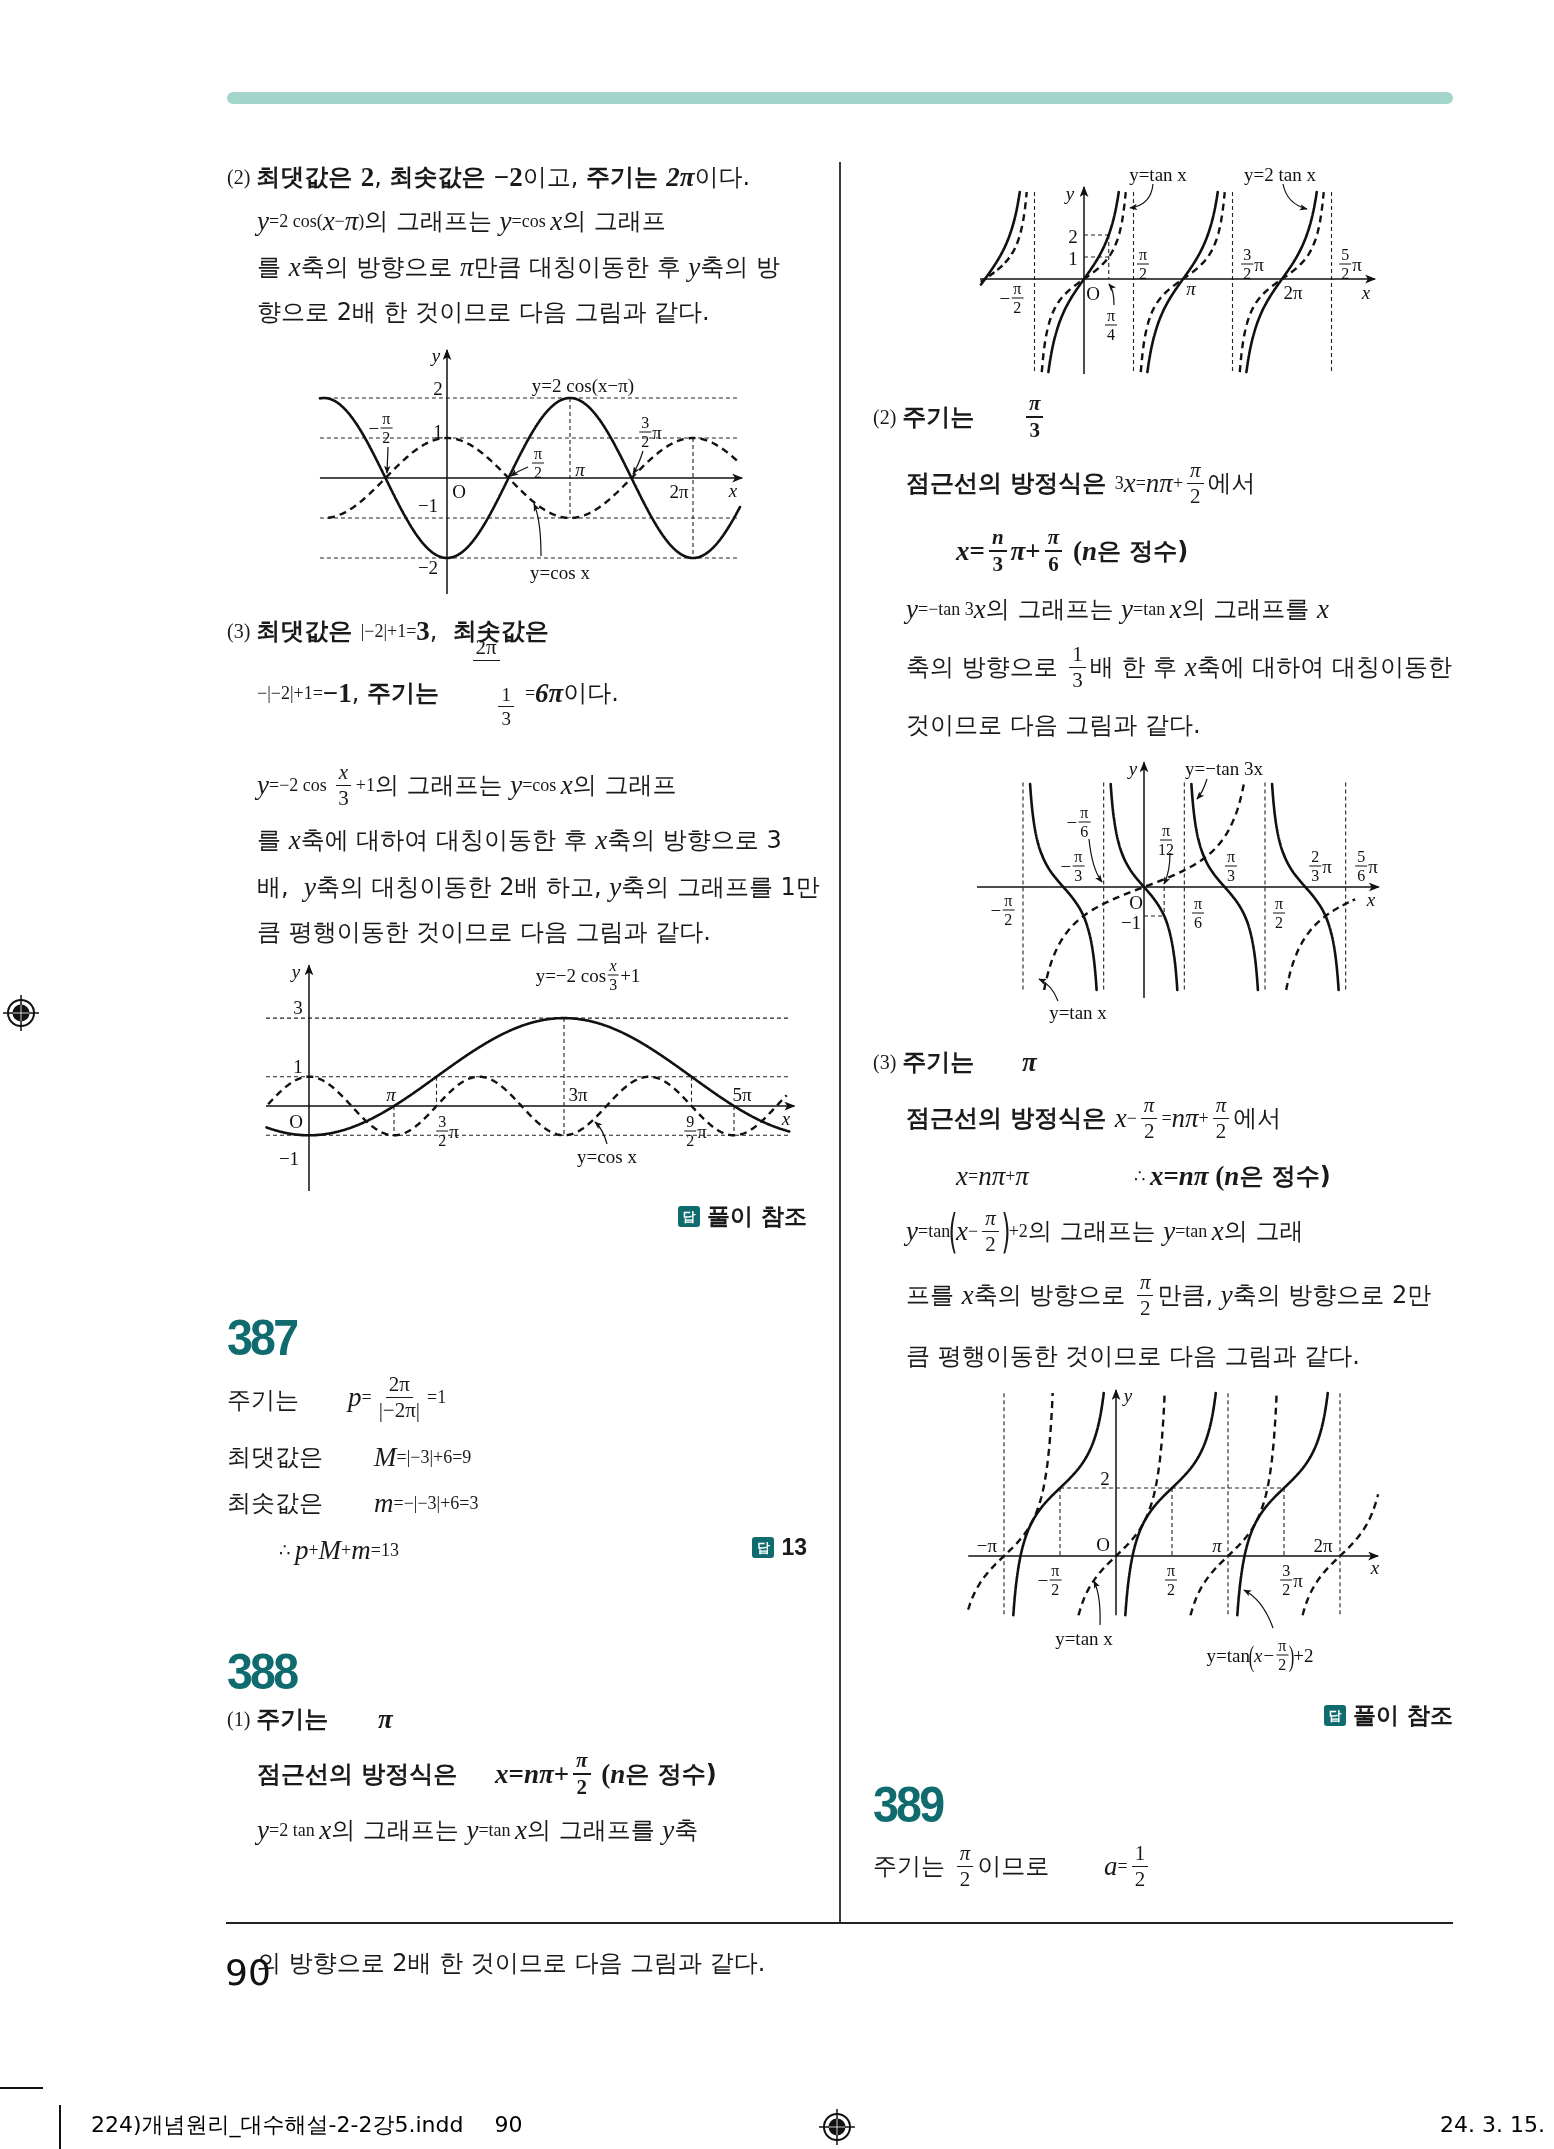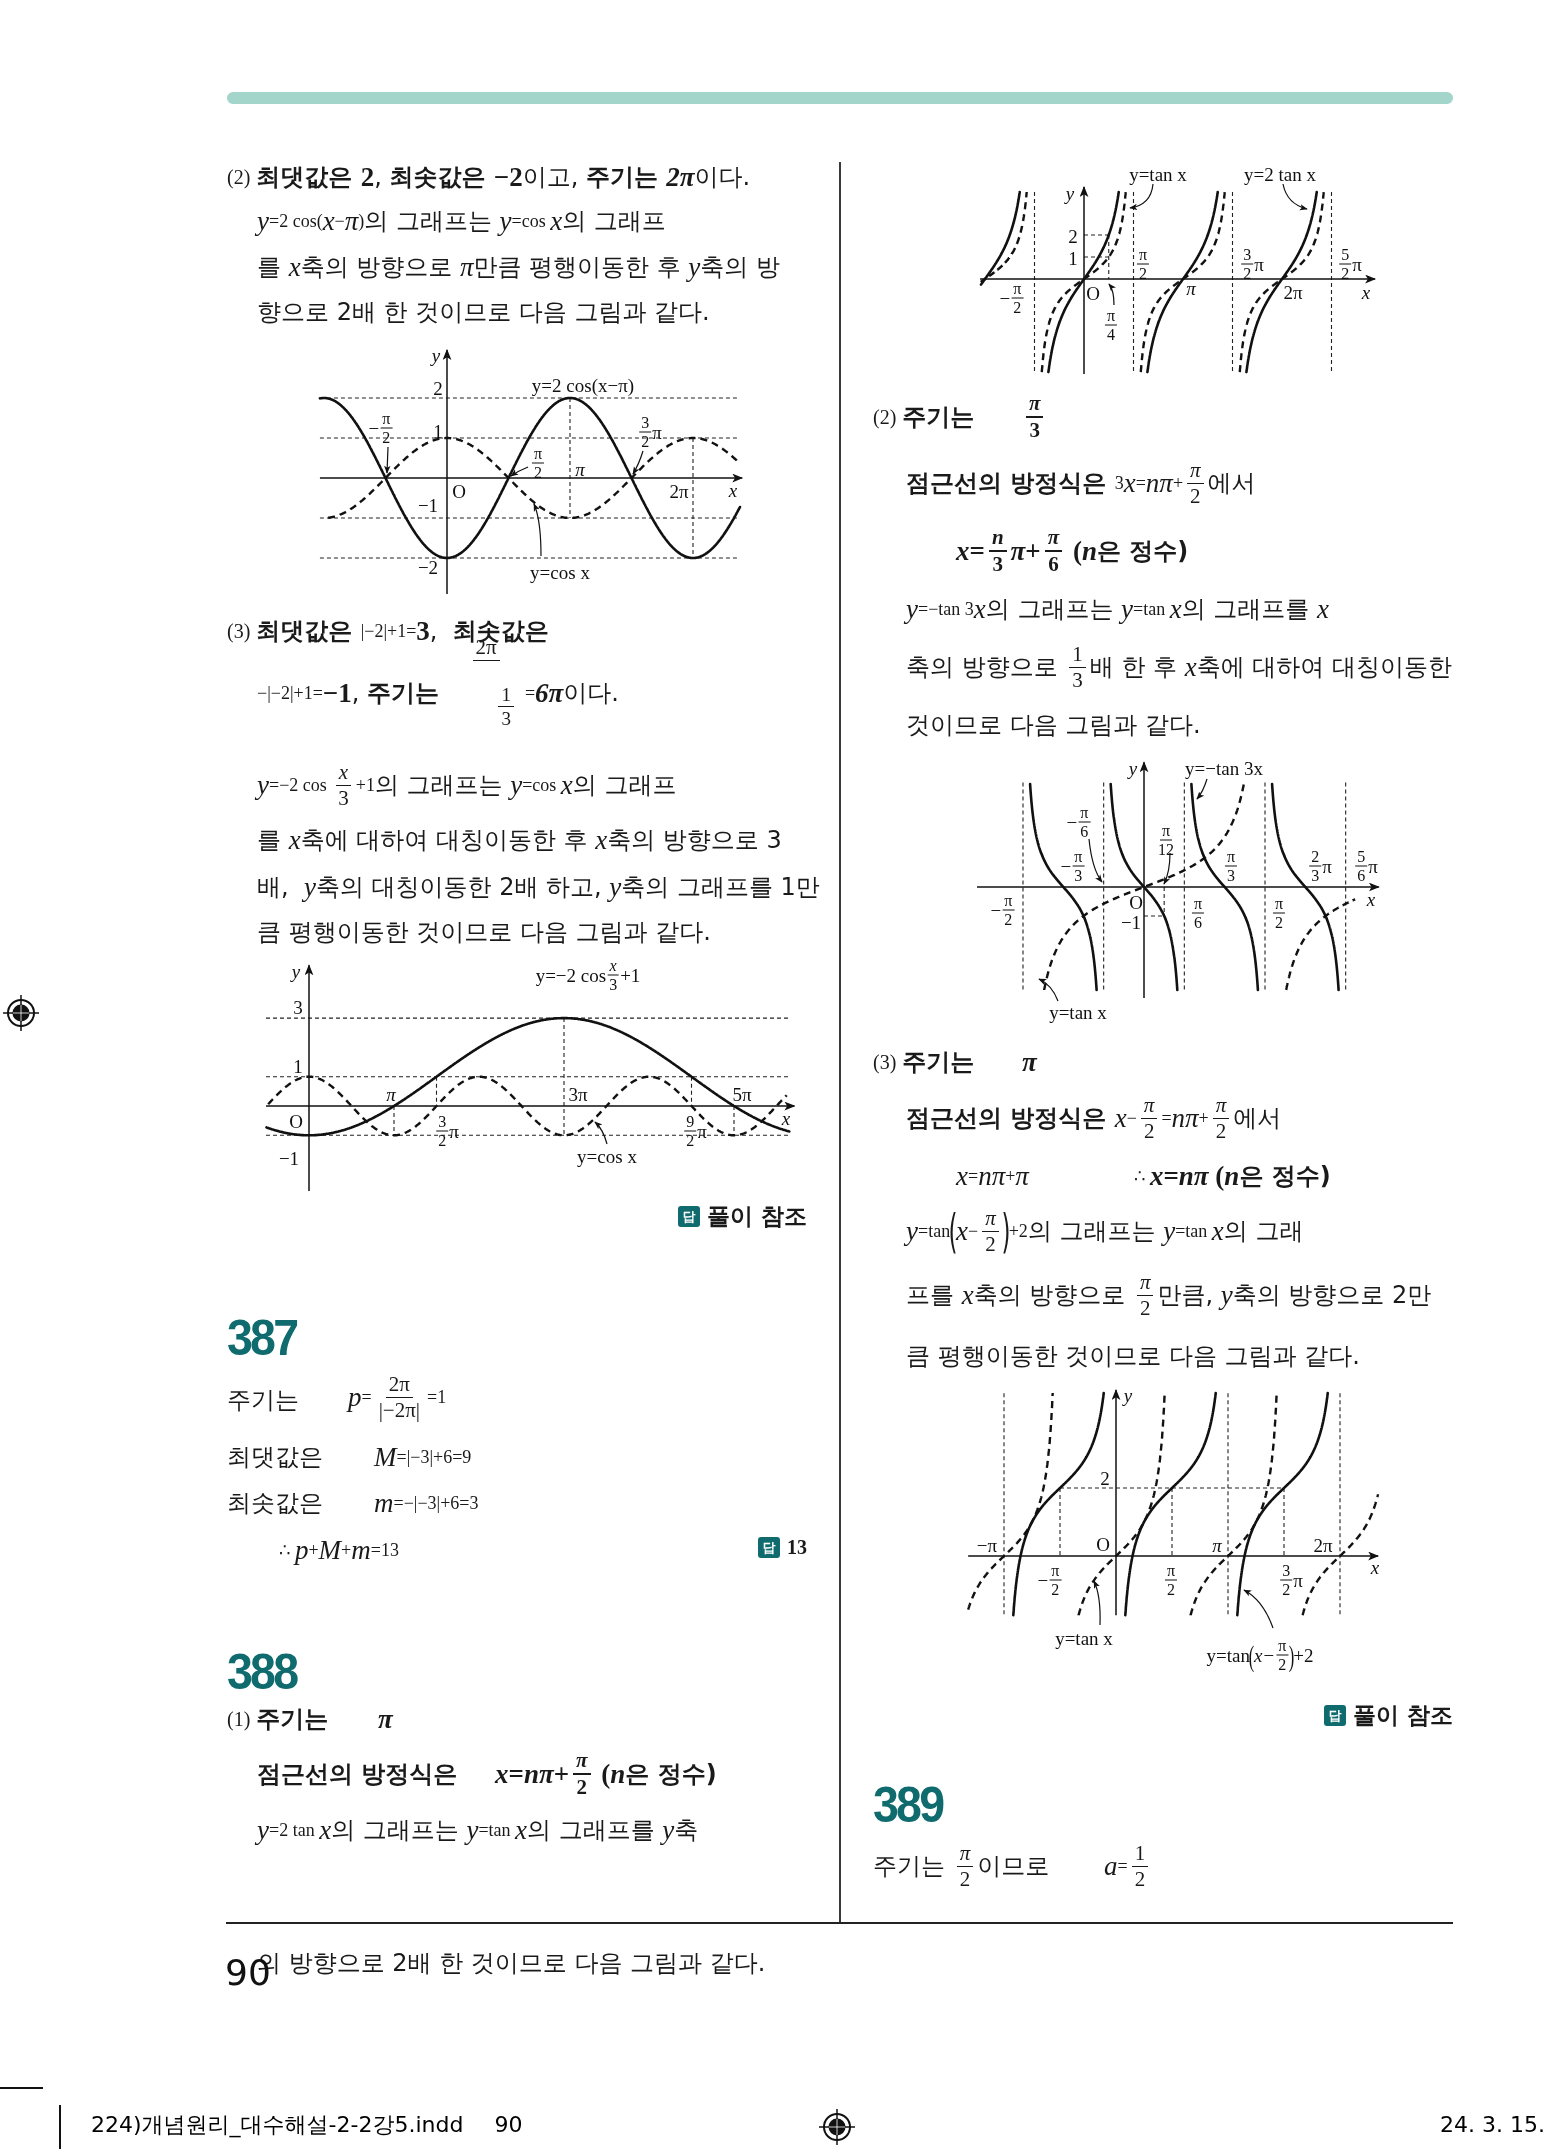--- a/index.html
+++ b/index.html
@@ -24,21 +24,21 @@
 .fr>.d{padding:2px 3px 0;text-align:center;}
 .fr span{font-size:21px;}
 .fr .fr span{font-size:19px;}
 .frb>.n{border-bottom-width:2.2px;}
 .frb span{font-weight:bold;}
 .bigp{font-family:"DejaVu Sans",sans-serif;font-size:46px;font-weight:normal;display:inline-block;line-height:1;transform:scaleX(.5);margin:0 -6px;}
 .pnum{position:absolute;height:48px;line-height:48px;font-family:"Liberation Sans",sans-serif;font-weight:bold;font-size:50px;letter-spacing:-3px;color:var(--accent);transform:scaleX(.93);transform-origin:left center;}
 .ans{position:absolute;height:30px;display:flex;align-items:center;white-space:nowrap;}
 .badge{display:inline-block;width:22px;height:21px;border-radius:3px;background:var(--accent);color:#fff;font-size:13px;line-height:21px;text-align:center;font-weight:bold;margin-right:7px;font-family:"DejaVu Sans",sans-serif;}
 .ans-text{font-size:23px;font-weight:bold;font-family:"DejaVu Sans",sans-serif;}
-.ans-num{font-size:20px;font-weight:bold;font-family:Liberation Serif, serif;}
+.ans-num{font-size:23px;font-weight:bold;font-family:Liberation Sans, sans-serif;}
 .gl{position:absolute;transform:translate(-50%,-50%);font-family:"Liberation Serif","DejaVu Serif",serif;font-size:19px;line-height:1;white-space:nowrap;display:flex;align-items:center;color:#111;}
 .gl.it{font-style:italic;}
 .gfr{display:inline-flex;flex-direction:column;align-items:center;font-size:16px;line-height:16px;margin:0 1px;}
 .gfr .n{border-bottom:1px solid #111;padding:0 2px 1px;text-align:center;}
 .gfr .d{padding:1px 2px 0;text-align:center;}
 .bp{font-size:30px;display:inline-block;transform:scaleX(.55);margin:0 -3px;}
 svg.fig{position:absolute;overflow:visible;}
 .guide{stroke:#222;stroke-width:1.1;stroke-dasharray:4 3;fill:none;}
 .axis{stroke:#111;stroke-width:1.5;fill:none;}
 .curve{fill:none;stroke:#111;stroke-width:2.6;stroke-linejoin:round;stroke-linecap:round;}
@@ -89,21 +89,21 @@
   <span class="v">y</span>
   <span class="m">=cos </span>
   <span class="v">x</span>
   <span class="k">의 그래프</span>
 </div>
 <div class="ln" style="left:257px;top:242px">
   <span class="k">를 </span>
   <span class="v">x</span>
   <span class="k">축의 방향으로 </span>
   <span class="v">π</span>
-  <span class="k">만큼 평행이동한 후 </span>
+  <span class="k">만큼 대칭이동한 후 </span>
   <span class="v">y</span>
   <span class="k">축의 방</span>
 </div>
 <div class="ln" style="left:257px;top:287px">
   <span class="k">향으로 2배 한 것이므로 다음 그림과 같다.</span>
 </div>
 
 <svg class="fig" style="left:305px;top:340px" width="455" height="265" viewBox="305 340 455 265">
     <g>
       <line x1="319.94100000000003" y1="398" x2="739.986" y2="398" class="guide"></line>

